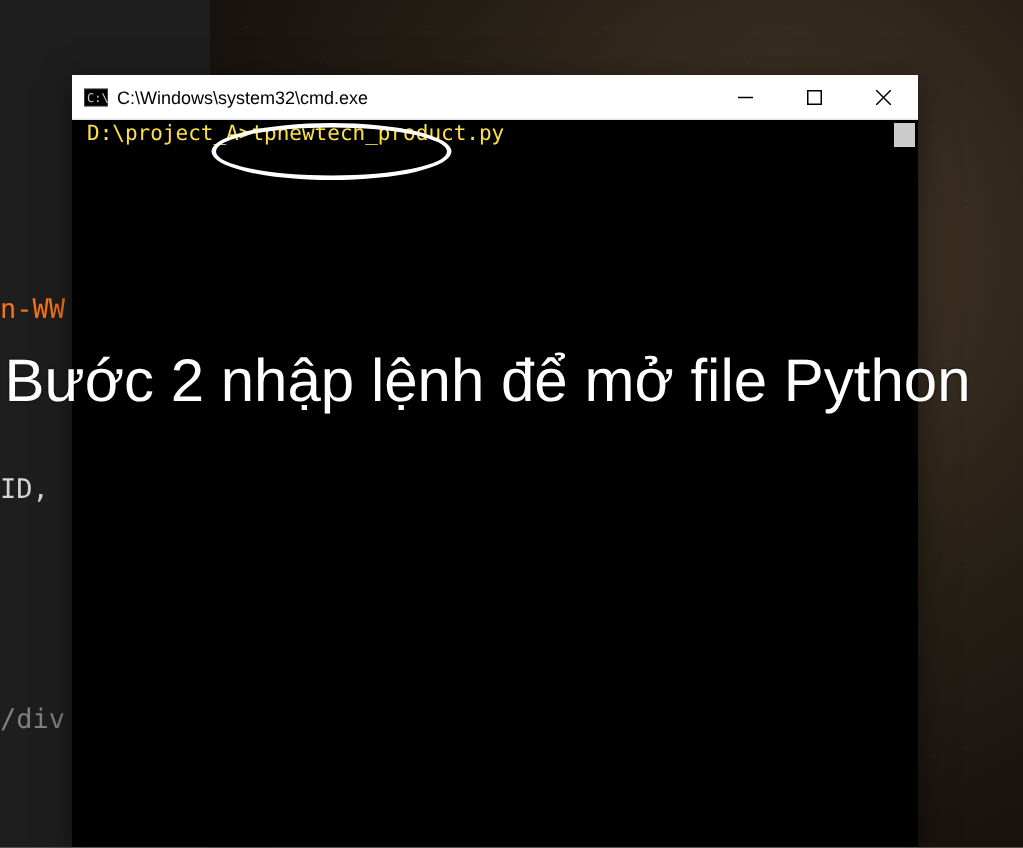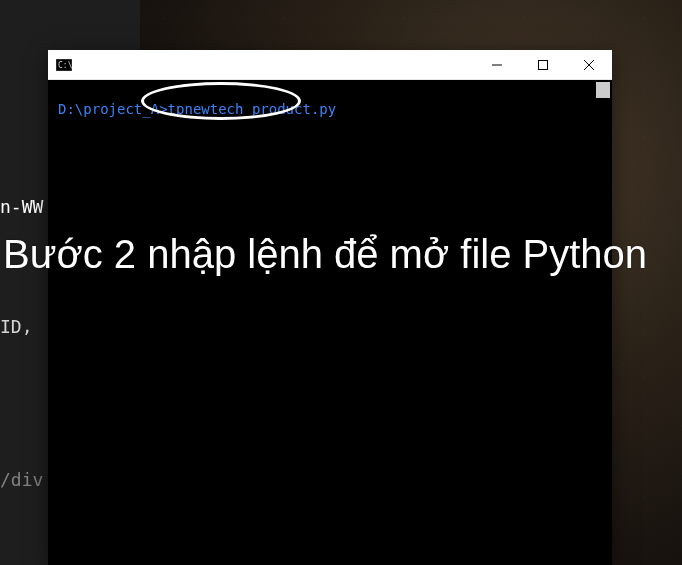--- a/index.html
+++ b/index.html
@@ -41,21 +41,21 @@
     height:565px;
     background:#1e1e1e;
     color:#d4d4d4;
     font-family: Consolas, monospace;
     font-size:18px;
   }
   .editor-strip .frag {
     position:absolute;
     white-space: nowrap;
   }
-  .frag-kw { color:#ffffff; }
+  .frag-kw { color:#f97316; }
   .frag-txt { color:#d4d4d4; }
   .frag-tag { color:#808080;margin-top:23px; }
 
   
   .cmd-window {
     position:absolute;
     left:48px;
     top:50px;
     width:564px;
     height:515px;
@@ -85,25 +85,25 @@
   .winbtn {
     width:46px; height:30px;
     display:flex; align-items:center; justify-content:center;
     color:#000;
   }
   .winbtn svg { display:block; }
 
   .term-body {
     flex:1;
     background:#000;
-    color:#3b82f6;
+    color:#fde047;
     font-family: Consolas, monospace;
     font-size:14px;
     position:relative;
-    padding:20px 10px;
+    padding:0 10px;
     line-height:1.4;
   }
   .term-body .scrollbar {
     position:absolute;
     right:2px; top:2px;
     width:14px; height:16px;
     background:#cccccc;
   }
   .prompt-line { white-space: pre; }
 
@@ -148,20 +148,21 @@
 
   <div class="cmd-window">
 
     <div class="titlebar">
       <span class="app-icon">
         <svg width="16" height="12" viewBox="0 0 16 12">
           <rect x="0" y="0" width="16" height="12" fill="#000" stroke="#555" stroke-width="1"></rect>
           <text x="2" y="9" font-size="8" font-family="monospace" fill="#ccc">C:\</text>
         </svg>
       </span>
+      <span class="title-text">C:\Windows\system32\cmd.exe</span>
       <span class="spacer"></span>
 
       <div class="winbtn">
         <svg width="10" height="10" viewBox="0 0 10 10">
             <line x1="0" y1="5" x2="10" y2="5" stroke="#000" stroke-width="1"></line>
           </svg>
       </div>
       <div class="winbtn">
         <svg width="10" height="10" viewBox="0 0 10 10">
             <rect x="0.5" y="0.5" width="9" height="9" fill="none" stroke="#000" stroke-width="1"></rect>

